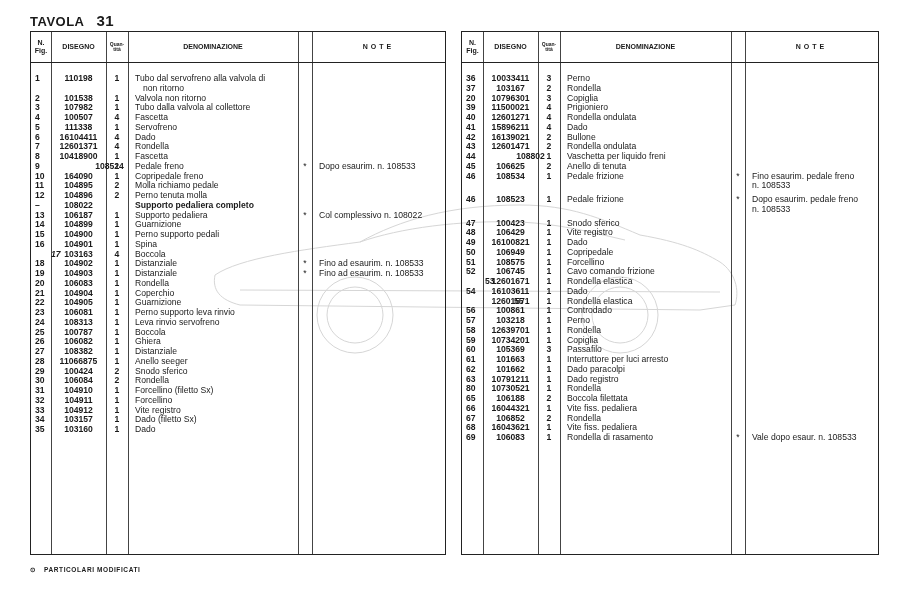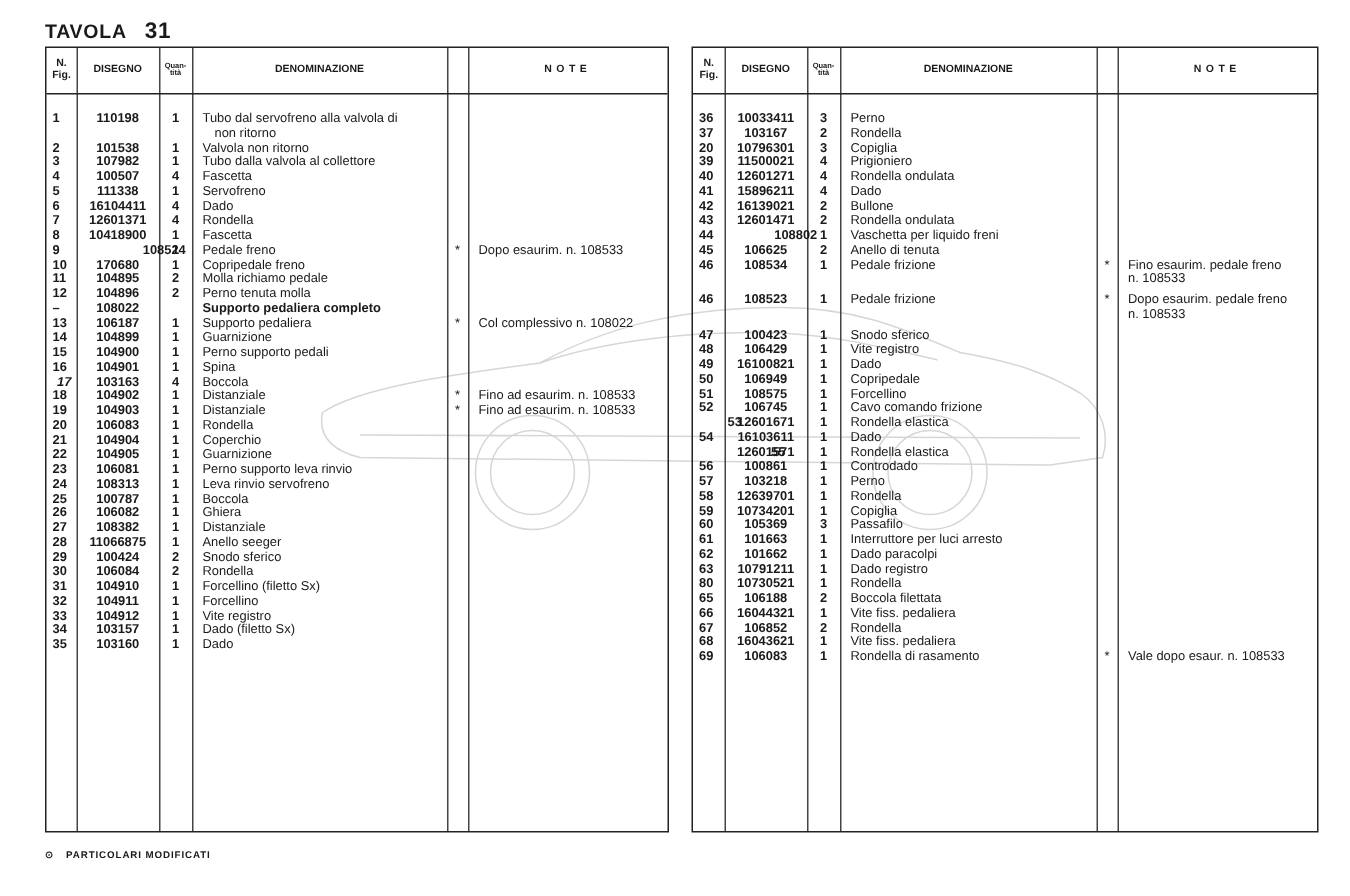--- a/index.html
+++ b/index.html
@@ -134,21 +134,21 @@
       <div class="row" style="top: 128.75px;">
         <span class="c-fig" style="left: 4px;">9</span>
         <span class="c-dis" style="left: 20px; width: 55px; margin-left: 31px;">108524</span>
         <span class="c-qty" style="left: 75px; width: 22px;">1</span>
         <span class="c-den" style="left: 104px;">Pedale freno</span>
         <span class="c-star" style="left: 267px; width: 14px;">*</span>
         <span class="c-note" style="left: 288px;">Dopo esaurim. n. 108533</span>
       </div>
       <div class="row" style="top: 138.5px;">
         <span class="c-fig" style="left: 4px;">10</span>
-        <span class="c-dis" style="left: 20px; width: 55px;">170680</span>
+        <span class="c-dis" style="left: 20px; width: 55px;">164090</span>
         <span class="c-qty" style="left: 75px; width: 22px;">1</span>
         <span class="c-den" style="left: 104px;">Copripedale freno</span>
         <span class="c-star" style="left: 267px; width: 14px;"></span>
         <span class="c-note" style="left: 288px;"></span>
       </div>
       <div class="row" style="top: 148.25px;">
         <span class="c-fig" style="left: 4px;">11</span>
         <span class="c-dis" style="left: 20px; width: 55px;">104895</span>
         <span class="c-qty" style="left: 75px; width: 22px;">2</span>
         <span class="c-den" style="left: 104px;">Molla richiamo pedale</span>
@@ -197,21 +197,21 @@
       </div>
       <div class="row" style="top: 206.75px;">
         <span class="c-fig" style="left: 4px;">16</span>
         <span class="c-dis" style="left: 20px; width: 55px;">104901</span>
         <span class="c-qty" style="left: 75px; width: 22px;">1</span>
         <span class="c-den" style="left: 104px;">Spina</span>
         <span class="c-star" style="left: 267px; width: 14px;"></span>
         <span class="c-note" style="left: 288px;"></span>
       </div>
       <div class="row" style="top: 216.5px;">
-        <span class="c-fig" style="left: 7px; font-style: italic;">17</span>
+        <span class="c-fig" style="left: 20px; font-style: italic;">17</span>
         <span class="c-dis" style="left: 20px; width: 55px;">103163</span>
         <span class="c-qty" style="left: 75px; width: 22px;">4</span>
         <span class="c-den" style="left: 104px;">Boccola</span>
         <span class="c-star" style="left: 267px; width: 14px;"></span>
         <span class="c-note" style="left: 288px;"></span>
       </div>
       <div class="row" style="top: 226.25px;">
         <span class="c-fig" style="left: 4px;">18</span>
         <span class="c-dis" style="left: 20px; width: 55px;">104902</span>
         <span class="c-qty" style="left: 75px; width: 22px;">1</span>

